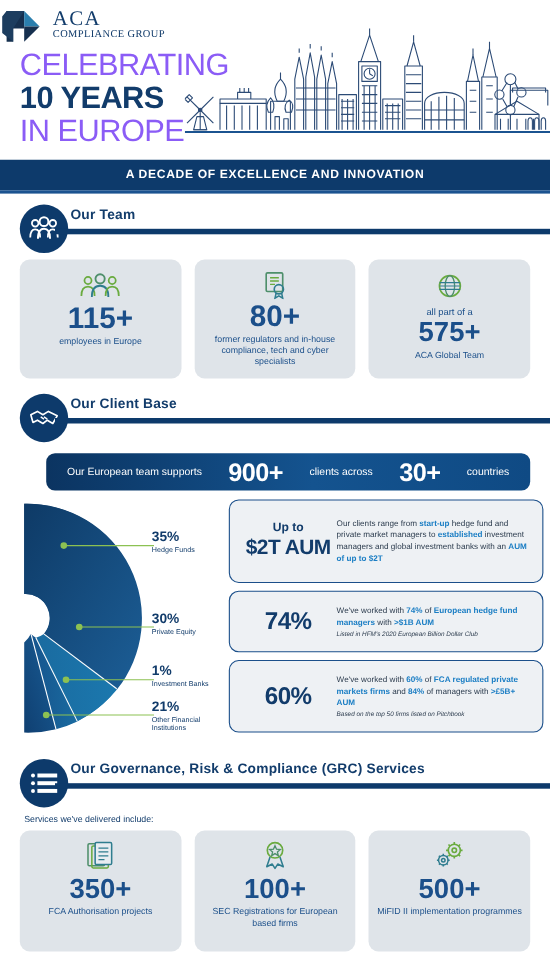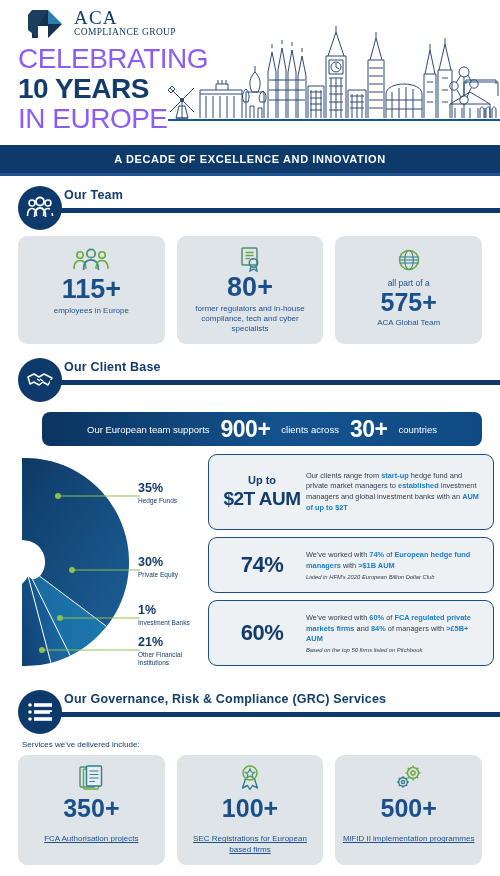--- a/index.html
+++ b/index.html
@@ -6,21 +6,21 @@
   html, body {
     width: 500px; height: 876px;
     background: #ffffff;
     font-family: "Liberation Sans", sans-serif;
     overflow: hidden;
   }
   .page { position: relative; width: 500px; height: 876px; background:#fff; }
 
   
   .header { position: relative; width: 500px; height: 145px; background:#ffffff; }
-  .logo-wrap { position:absolute; left:26px; top:6px; display:flex; align-items:center; gap:8px; }
+  .logo-wrap { position:absolute; left:0; top:6px; display:flex; align-items:center; gap:8px; }
   .logo-mark { width:40px; height:36px; }
   .logo-text { line-height:1; padding-bottom:2px; }
   .logo-aca {
     font-family:"Liberation Serif", serif; font-size:19px; letter-spacing:1.2px;
     color:#123c6b; font-weight:400;
   }
   .logo-sub {
     font-family:"Liberation Serif", serif; font-size:9.5px; letter-spacing:0.35px;
     color:#123c6b; margin-top:1px;
   }
@@ -72,21 +72,21 @@
   .stat-num.sm { font-size:25px; }
   .stat-label {
     font-size:8px; color:#1b4f8a; line-height:1.25; margin-top:3px; padding:0 3px;
   }
   .stat-pre { font-size:8.5px; color:#1b4f8a; margin-top:4px; }
 
   
   .client-banner {
     margin:10px 18px 0 42px; height:34px; border-radius:8px;
     background: linear-gradient(90deg, #0b3461 0%, #14538f 55%, #0f4a84 100%);
-    display:flex; align-items:center; justify-content:center; gap:11px;
+    display:flex; align-items:center; justify-content:center; gap:24px;
     color:#fff;
   }
   .cb-txt { font-size:9.5px; }
   .cb-big { font-size:23px; font-weight:bold; letter-spacing:-0.5px; }
 
   
   .mid { position:relative; height:232px; margin-top:6px; }
   .pie-svg { position:absolute; left:2px; top:0; }
   .pie-labels { position:absolute; left:138px; top:0; width:72px; }
   .pl { position:absolute; }
@@ -103,21 +103,21 @@
   .ic-big { font-size:19px; font-weight:bold; letter-spacing:-0.5px; line-height:1.15; }
   .ic-big.pct { font-size:22px; }
   .ic-body { flex:1; font-size:7.4px; line-height:1.45; color:#2b3b4d; }
   .hl { color:#1b7ec4; font-weight:bold; }
   .ic-foot { font-size:5.8px; font-style:italic; color:#2b3b4d; margin-top:2px; }
 
   
   .grc-sub { font-size:8px; color:#123c6b; margin:6px 0 6px 22px; }
   .stat-card.grc { height:110px; padding-top:9px; }
   .grc-num { font-size:25px; font-weight:bold; color:#1b4f8a; line-height:1.05; margin-top:3px; }
-  .grc-label { font-size:8px; color:#1b4f8a; line-height:1.3; margin-top:13px;text-decoration:underline; }
+  .grc-label { font-size:8px; color:#1b4f8a; line-height:1.3; margin-top:3px; }
 </style>
 </head>
 <body>
 
 <div class="page">
 
   <div class="header">
 
     <div class="logo-wrap">
       <svg class="logo-mark" viewBox="0 0 40 36">

